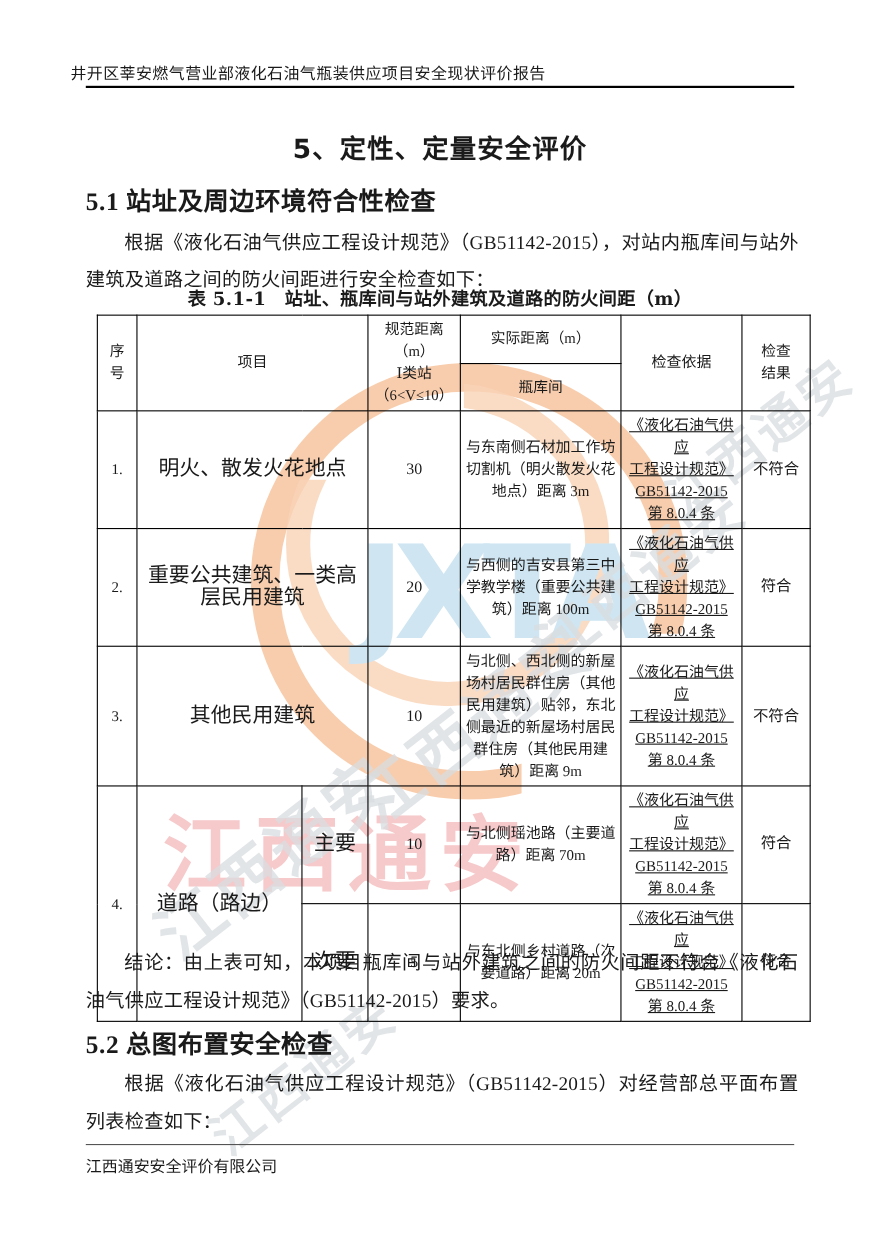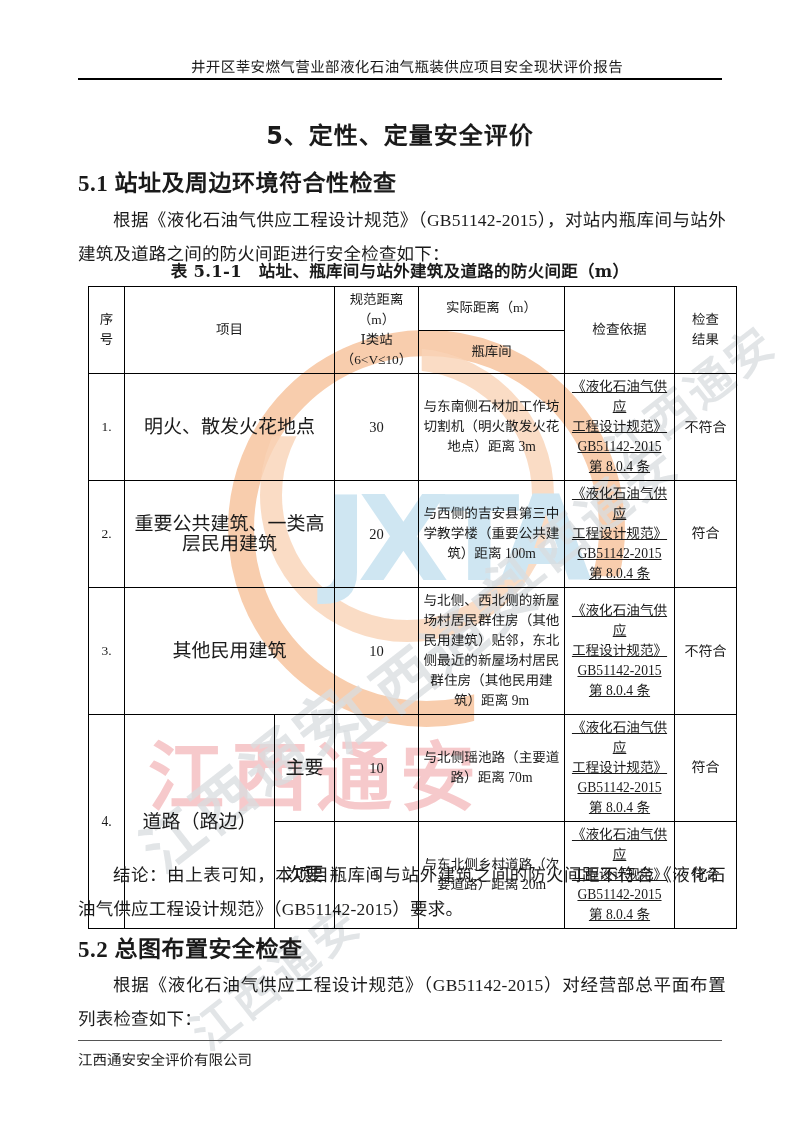--- a/index.html
+++ b/index.html
@@ -89,24 +89,23 @@
   .wm-g1 { left: 120px; top: 820px; }
   .wm-g2 { left: 300px; top: 700px; }
   .wm-g3 { left: 470px; top: 560px; font-size: 52px; }
   .wm-g4 { left: 590px; top: 430px; font-size: 46px; }
   .wm-g5 { left: 175px; top: 1010px; font-size: 46px; }
 
   
   .content { position: relative; z-index: 2; }
   .run-head {
     position: absolute;
-    left: 85px;
+    left: 64px;
     top: 55px;
     width: 644px;
-    text-align: center;
     font-size: 14.5px;
     letter-spacing: .4px;
   }
   .head-rule {
     position: absolute;
     left: 78px;
     top: 78px;
     width: 644px;
     height: 0;
     border-top: 2.2px solid #000;

